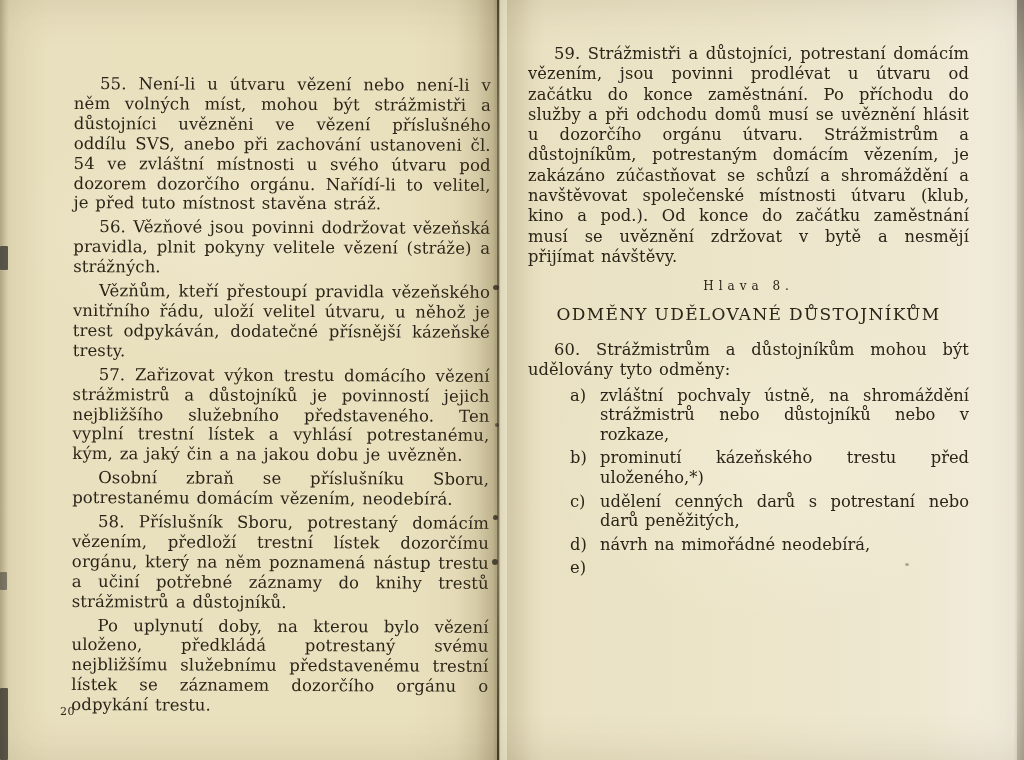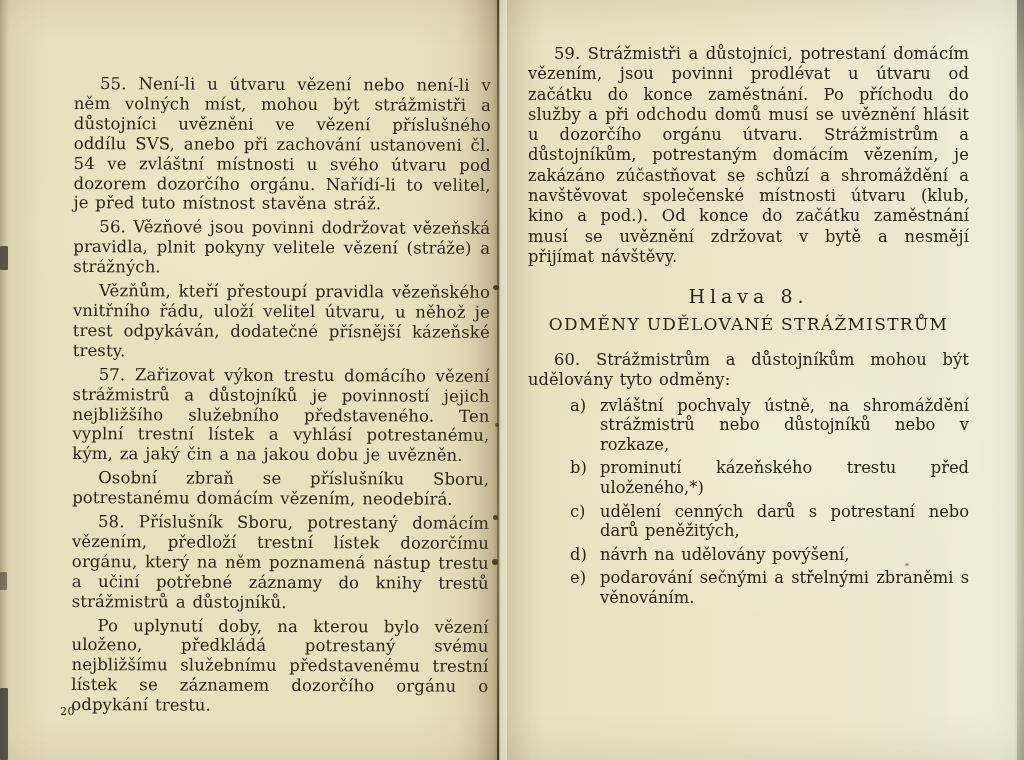--- a/index.html
+++ b/index.html
@@ -25,21 +25,21 @@
   .text-block { position:absolute; text-align:justify; }
   .text-left  { left:74px;  top:74px; width:417px; font-size:16.5px; line-height:19.9px;
                 transform:rotate(0.25deg); transform-origin:top left; }
   .text-right { left:28px;  top:44px; width:441px; font-size:16.3px; line-height:20.3px; }
 
   .text-block p { margin:0 0 4px 0; text-indent:26px; word-spacing:1.5px; letter-spacing:0.1px; }
   .text-block p:last-child { margin-bottom:0; }
 
   
   .chapter {
-    margin:19px 0 6px 0; font-size:19px; font-weight:normal;
+    margin:9px 0 6px 0; font-size:12px; font-weight:normal;
     text-align:center; letter-spacing:5px; text-indent:0;
   }
   .title {
     margin:0 0 14px 0; font-size:17px; font-weight:normal;
     text-align:center; letter-spacing:1.3px; line-height:23.5px; text-indent:0;
   }
 
   
   .rewards { margin-top:5px; }
   .reward  { position:relative; padding-left:72px; margin:0 0 4px 0;
@@ -105,44 +105,43 @@
     </div>
     <div class="pagenum pagenum-left">20</div>
   </div>
 
   <div class="page page-right">
     <div class="text-block text-right">
       <p>59. Strážmistři a důstojníci, potrestaní domácím vězením, jsou povinni prodlévat u útvaru od začátku do konce zaměstnání. Po příchodu do služby a při odchodu domů musí se uvěznění hlásit u dozorčího orgánu útvaru. Strážmistrům a důstojníkům, potrestaným domácím vězením, je zakázáno zúčastňovat se schůzí a shromáždění a navštěvovat společenské místnosti útvaru (klub, kino a pod.). Od konce do začátku zaměstnání musí se uvěznění zdržovat v bytě a nesmějí přijímat návštěvy.</p>
 
       <h3 class="chapter">Hlava 8.</h3>
 
-      <h2 class="title"><span>ODMĚNY UDĚLOVANÉ STRÁŽMISTRŮM</span><br></h2>
+      <h2 class="title"><span>ODMĚNY UDĚLOVANÉ DŮSTOJNÍKŮM</span><br></h2>
 
       <p>60. Strážmistrům a důstojníkům mohou být udělovány tyto odměny:</p>
 
       <div class="rewards">
         <div class="reward">
           <span class="marker">a)</span>
           <span>zvláštní pochvaly ústně, na shromáždění strážmistrů nebo důstojníků nebo v rozkaze,</span>
         </div>
         <div class="reward">
           <span class="marker">b)</span>
           <span>prominutí kázeňského trestu před uloženého,*)</span>
         </div>
         <div class="reward">
           <span class="marker">c)</span>
           <span>udělení cenných darů s potrestaní nebo darů peněžitých,</span>
         </div>
         <div class="reward">
           <span class="marker">d)</span>
-          <span>návrh na udělovány povýšení,</span>
+          <span>návrh na mimořádné neodebírá,</span>
         </div>
         <div class="reward">
           <span class="marker">e)</span>
-          <span>podarování sečnými a střelnými zbraněmi s věnováním.</span>
         </div>
       </div>
     </div>
 
   </div>
 
   <div class="gutter"></div>
   <div class="crease"></div>
   <div class="crease-highlight"></div>
   <div class="speck speck-1"></div>

